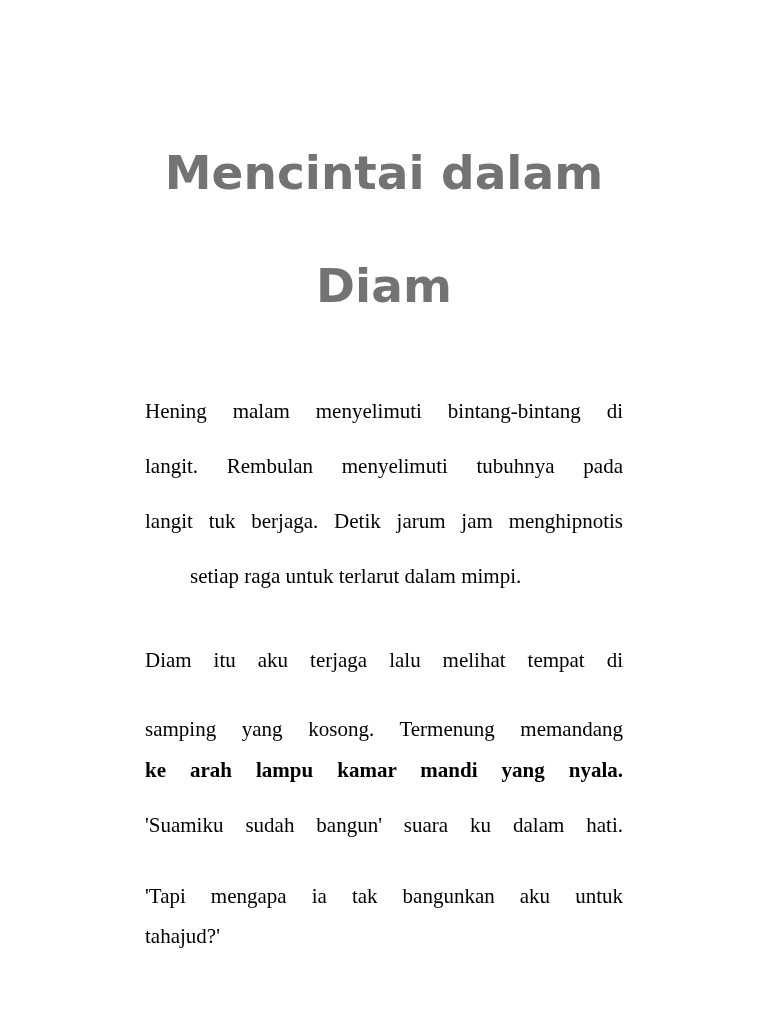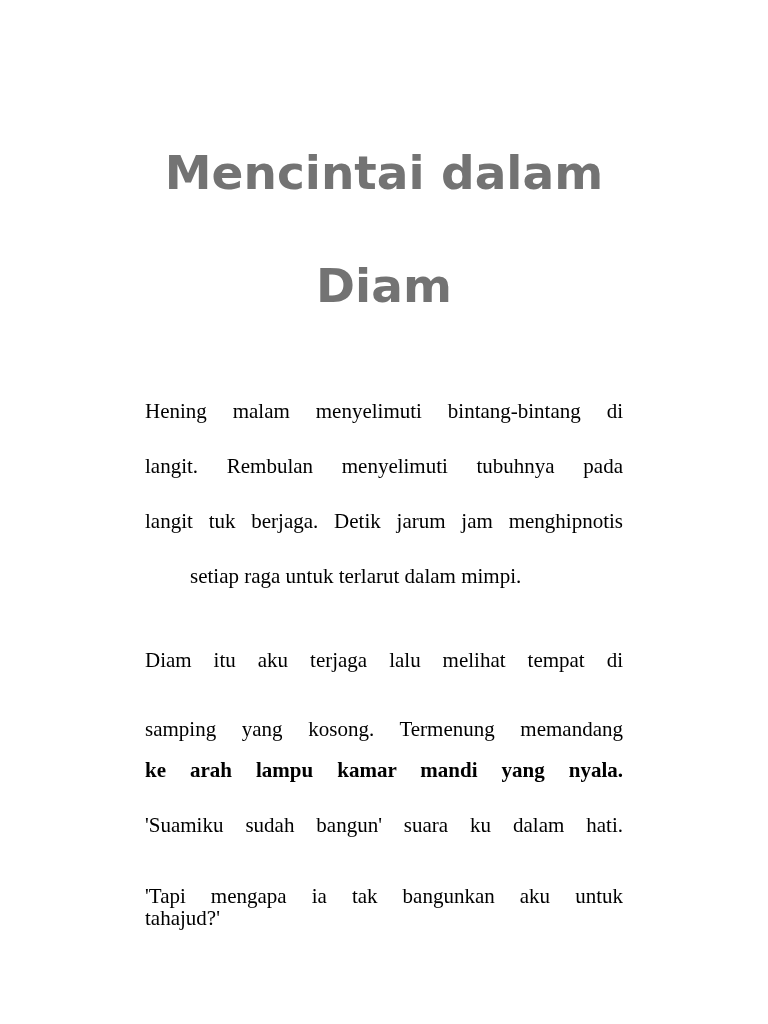--- a/index.html
+++ b/index.html
@@ -70,16 +70,16 @@
     <div class="line" style="top:110px;">langit tuk berjaga. Detik jarum jam menghipnotis</div>
     <div class="line last" style="top:165px;margin-left:45px;">setiap raga untuk terlarut dalam mimpi.</div>
   </div>
 
   <div class="para" style="top:648px;">
     <div class="line" style="top:0px;">Diam itu aku terjaga lalu melihat tempat di</div>
     <div class="line" style="top:58px;margin-top:11px;">samping yang kosong. Termenung memandang</div>
     <div class="line" style="top:110px;font-weight:bold;">ke arah lampu kamar mandi yang nyala.</div>
     <div class="line" style="top:165px;">'Suamiku sudah bangun' suara ku dalam hati.</div>
     <div class="line" style="top:236px;">'Tapi mengapa ia tak bangunkan aku untuk</div>
-    <div class="line last" style="top:258px;">tahajud?'</div>
+    <div class="line last" style="top:276px;">tahajud?'</div>
   </div>
 
 </div>
 
 </body></html>

